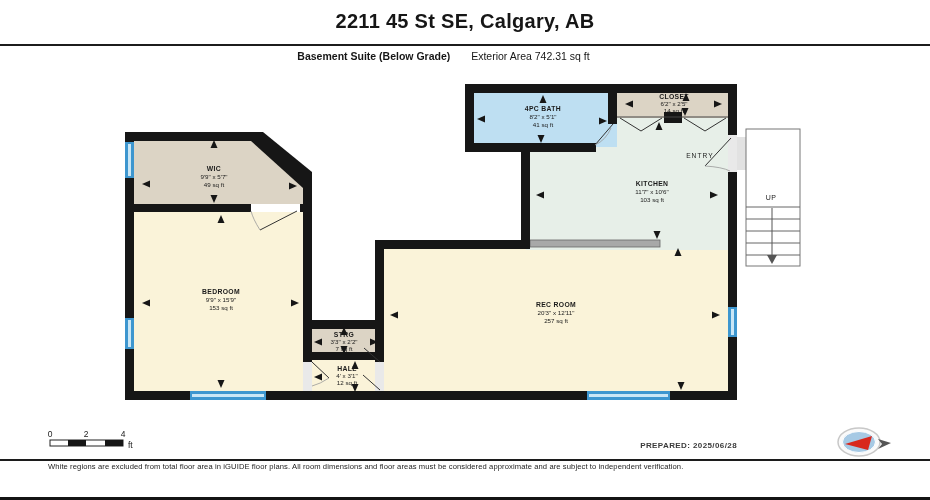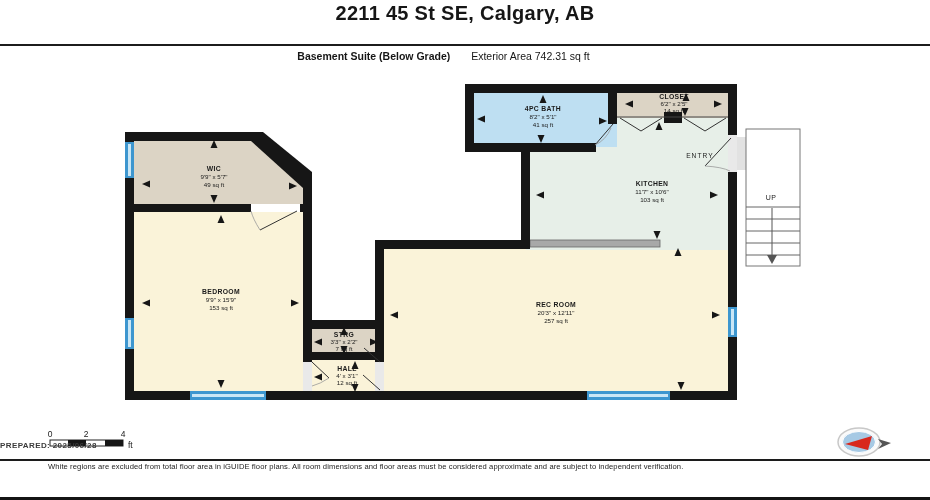--- a/index.html
+++ b/index.html
@@ -1,26 +1,26 @@
 <!DOCTYPE html>
 <html><head>
 <meta charset="utf-8">
 <style>
   html,body{margin:0;padding:0;background:#fff;}
   body{width:930px;height:500px;position:relative;overflow:hidden;
        font-family:"Liberation Sans",sans-serif;color:#161616;}
   .abs{position:absolute;}
-  .title{top:2px;left:0;width:930px;text-align:center;
+  .title{top:10px;left:0;width:930px;text-align:center;
          font-size:20px;font-weight:bold;letter-spacing:.3px;}
   .rule{left:0;width:930px;height:2px;background:#1c1c1c;}
   .subtitle{top:50px;left:0;width:887px;text-align:center;font-size:10.5px;}
   .subtitle .fl{font-weight:bold;}
   .subtitle .ar{margin-left:18px;}
   .disclaimer{top:462px;left:48px;font-size:7.6px;color:#1c1c1c;letter-spacing:.1px;}
-  .prepared{top:441px;left:0;width:737px;text-align:left;
+  .prepared{top:441px;left:0;width:737px;text-align:right;
             font-size:8px;font-weight:bold;color:#3a3a3a;letter-spacing:.4px;}
   .bottom-edge{bottom:0;left:0;width:930px;height:3px;background:#141414;}
   svg{position:absolute;top:0;left:0;}
   svg text{font-family:"Liberation Sans",sans-serif;fill:#1a1a1a;}
   .rn{font-size:6.8px;font-weight:bold;letter-spacing:.35px;}
   .rd{font-size:6.2px;}
   .lbl{font-size:6.6px;letter-spacing:1.1px;}
   .up{font-size:7px;letter-spacing:.5px;}
   .sc{font-size:8.5px;}
   .doorln{stroke:#333;stroke-width:1;fill:none;}

